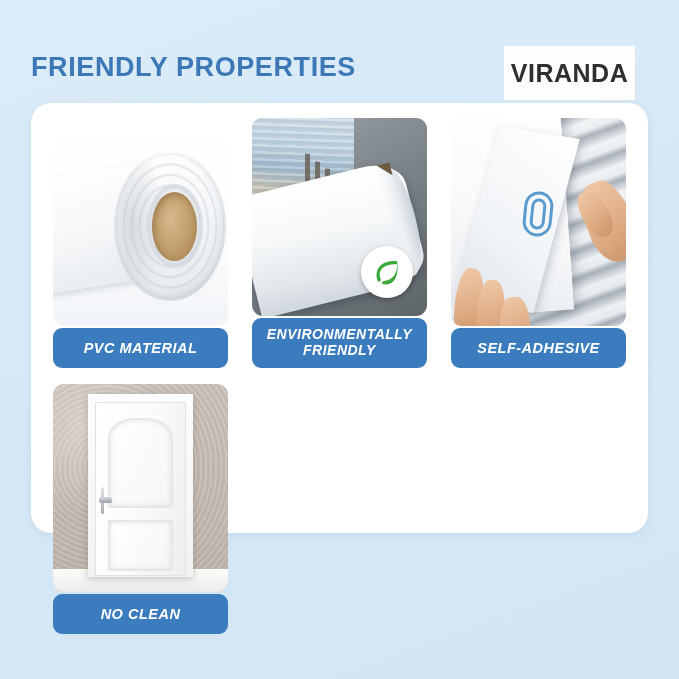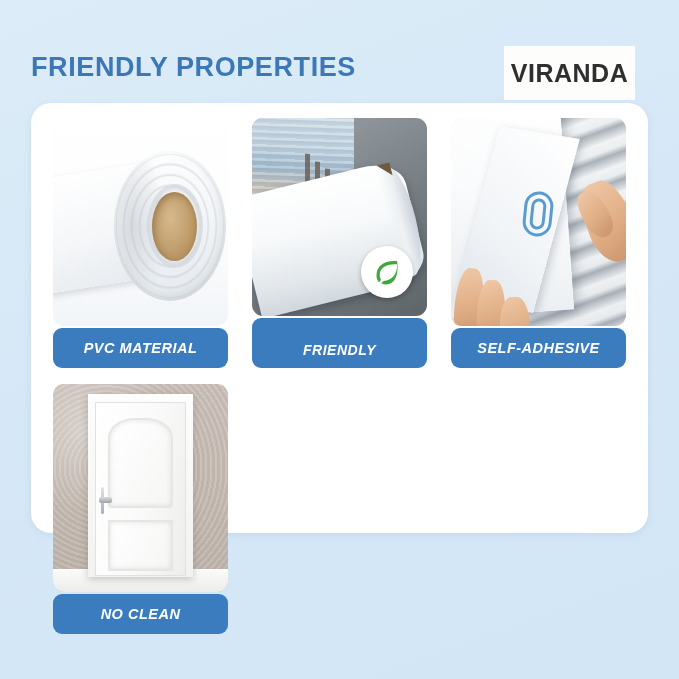--- a/index.html
+++ b/index.html
@@ -471,21 +471,21 @@
             <svg width="34" height="34" viewBox="0 0 34 34" aria-hidden="true">
               <path d="M27 6C14 5 6.5 11 6.5 20.5c0 2.6.9 5 2.4 6.8l2.4-2.4C10.2 23.3 9.7 21.9 9.7 20 9.7 13 16 8.6 27 9.3c.6 9.8-5 16.4-13.4 16.6l-2.3 2.3c1.5.8 3.2 1.2 5 1.2C26 29.4 29 17.5 27 6z" fill="#3da93a"></path>
               <path d="M25.3 8.8C20 12 15.2 17 11.4 23.4l-1.1 2.3 1.4.6 1-2.1C16.3 18.1 20.8 13.5 25.3 8.8z" fill="#ffffff" opacity="0.85"></path>
               <path d="M22 10.6l-8.6 6.7M23.6 14.3l-8.4 6.4M23 18.8l-7.4 5.6" stroke="#ffffff" stroke-width="1.2" fill="none" opacity="0.8"></path>
             </svg>
           </div>
         </div>
       </div>
       <div class="label-bar two-line">
         <span>
-          <br>
+          <span>ENVIRONMENTALLY</span><br>
           <span>FRIENDLY</span>
         </span>
       </div>
     </div>
 
     <div class="card">
       <div class="photo">
         <div class="adh-bg">
           <div class="adh-marble">
               <div class="adh-marble-veins"></div>

